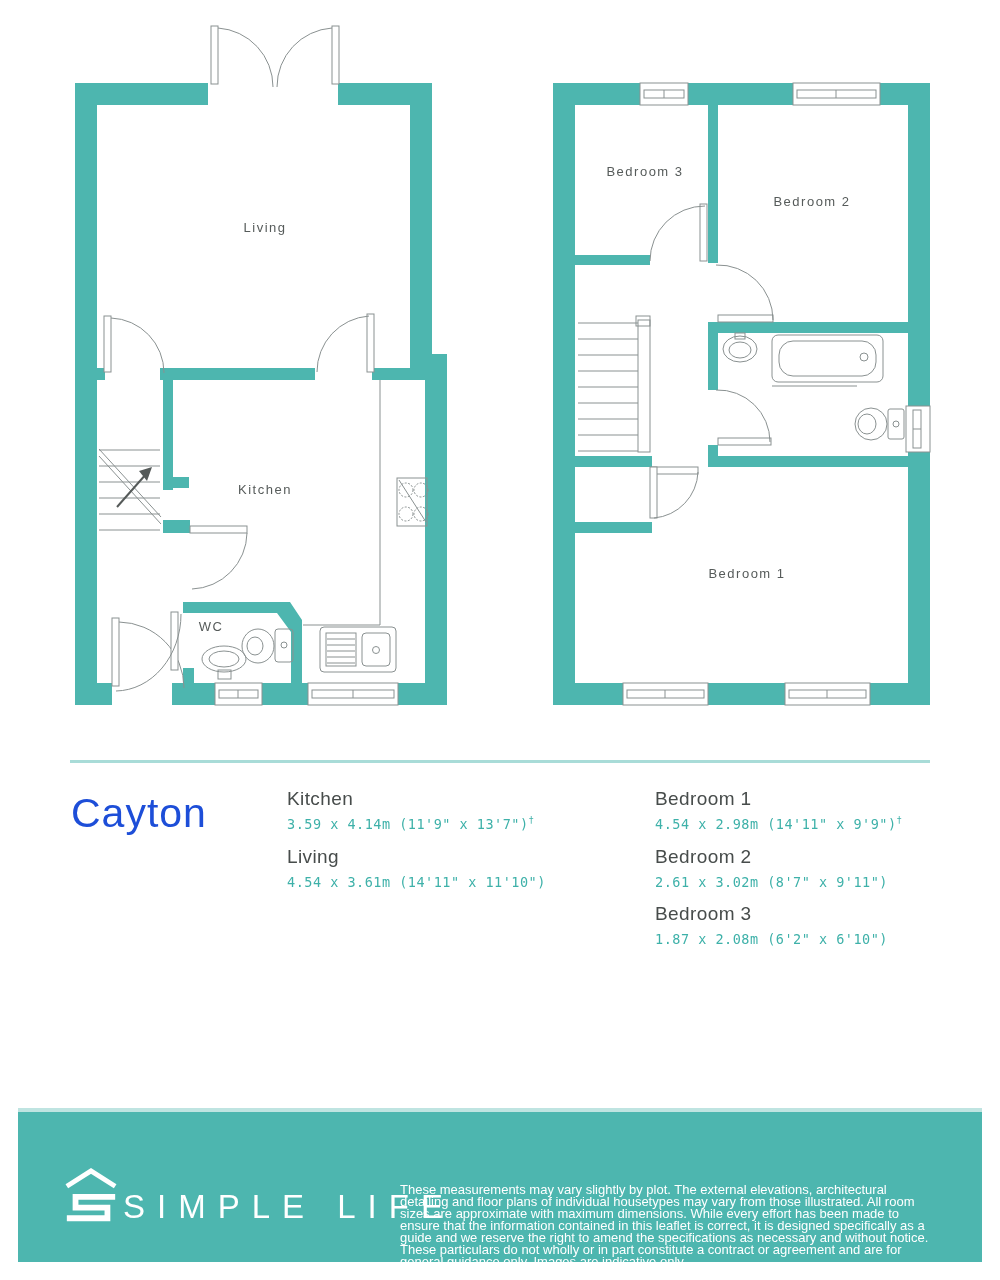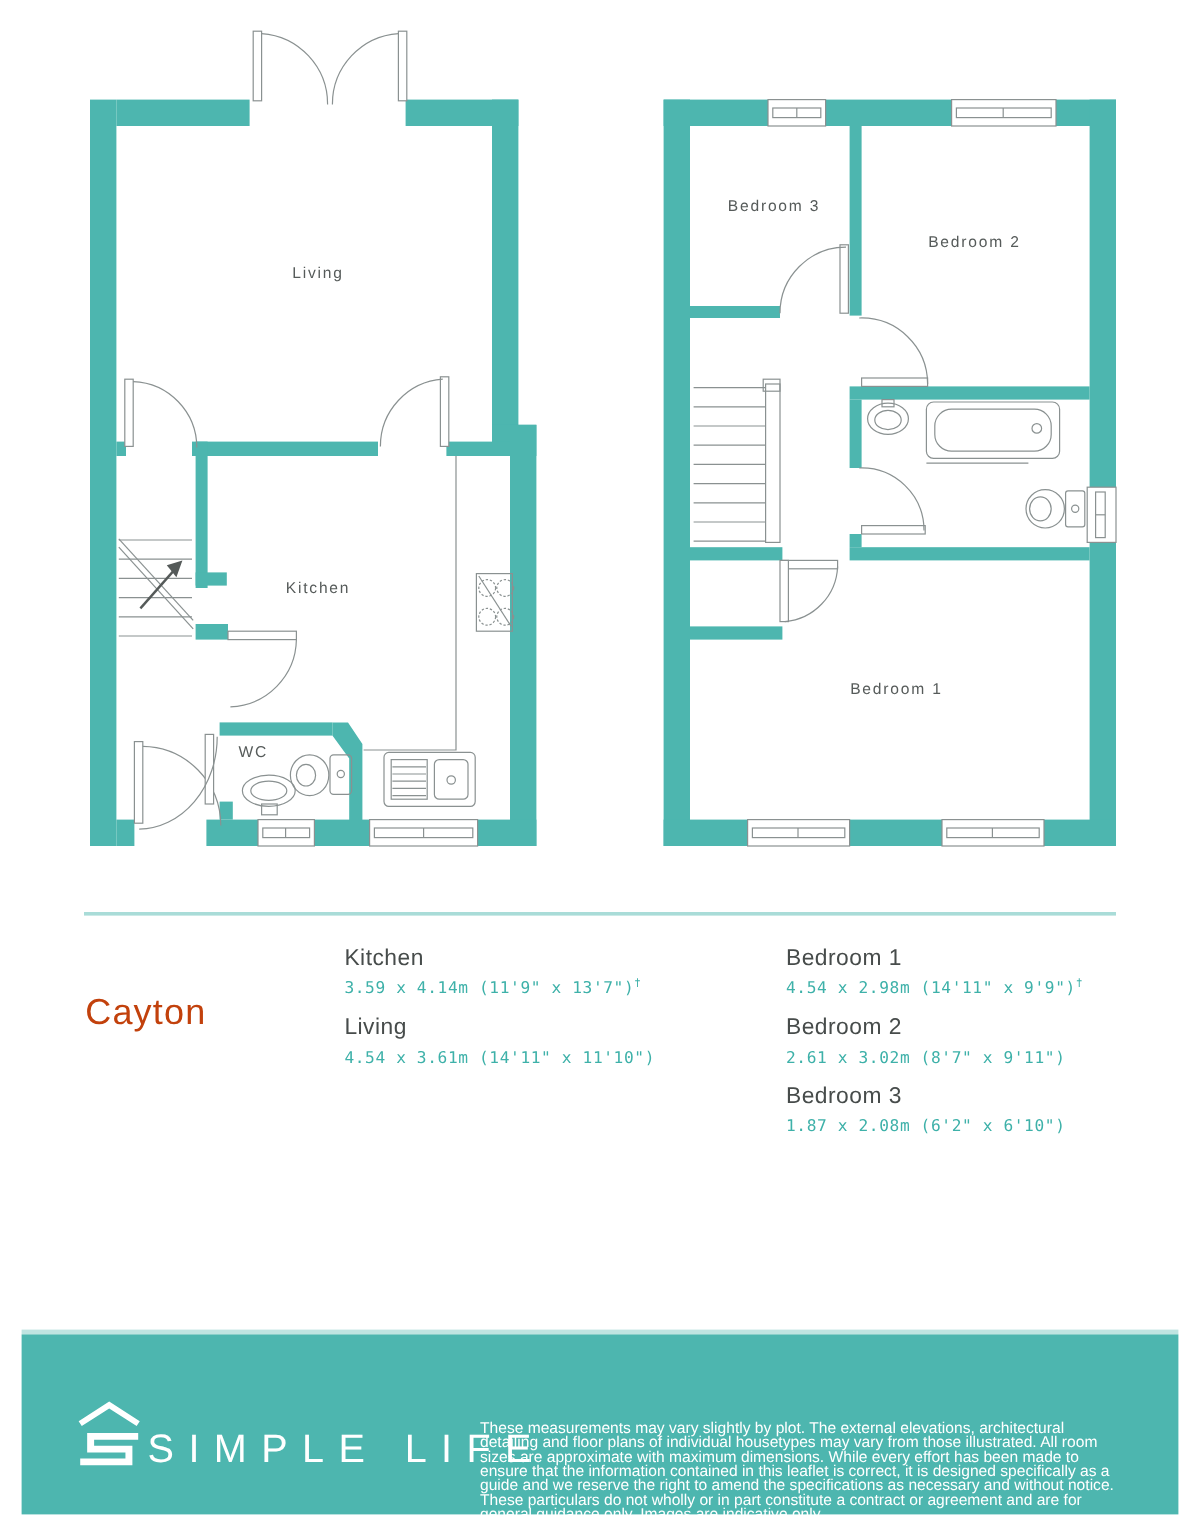--- a/index.html
+++ b/index.html
@@ -5,21 +5,21 @@
   html,body{margin:0;padding:0;background:#ffffff;}
   .page{position:relative;width:1000px;height:1280px;background:#fff;overflow:hidden;
         font-family:"Liberation Sans",sans-serif;}
   svg text{font-family:"Liberation Sans",sans-serif;}
   .plan-label{font-size:13px;fill:#565b5a;letter-spacing:1.5px;}
   .wall{fill:#4db6af;}
   .ln{stroke:#8a9191;stroke-width:1;fill:none;}
   .leaf{fill:#ffffff;stroke:#8a9191;stroke-width:1;}
   .winbox{fill:#ffffff;stroke:#8a9191;stroke-width:1;}
   .divider{position:absolute;left:70px;top:760px;width:860px;height:3px;background:#a9dcd8;}
-  .plan-name{position:absolute;left:71px;top:827px;font-size:30px;color:#c2410c;letter-spacing:1px;}
+  .plan-name{position:absolute;left:71px;top:790px;font-size:41px;color:#1d4ed8;letter-spacing:1px;}
   .col{position:absolute;top:788px;}
   .col-left{left:287px;width:330px;}
   .col-right{left:655px;width:330px;}
   .dim-row{margin-bottom:14px;}
   .room-name{font-size:19px;color:#474c4b;letter-spacing:0.4px;margin-bottom:5px;}
   .room-size{font-family:"DejaVu Sans Mono",monospace;font-size:13.5px;color:#3eb1a9;letter-spacing:0.5px;}
   .room-size sup{font-size:9px;}
   .footer{position:absolute;left:18px;top:1112px;width:964px;height:150px;background:#4db6af;}
   .footer-topline{position:absolute;left:18px;top:1108px;width:964px;height:4px;background:#bfe4e1;}
   .logo-icon{position:absolute;left:44px;top:54px;}

